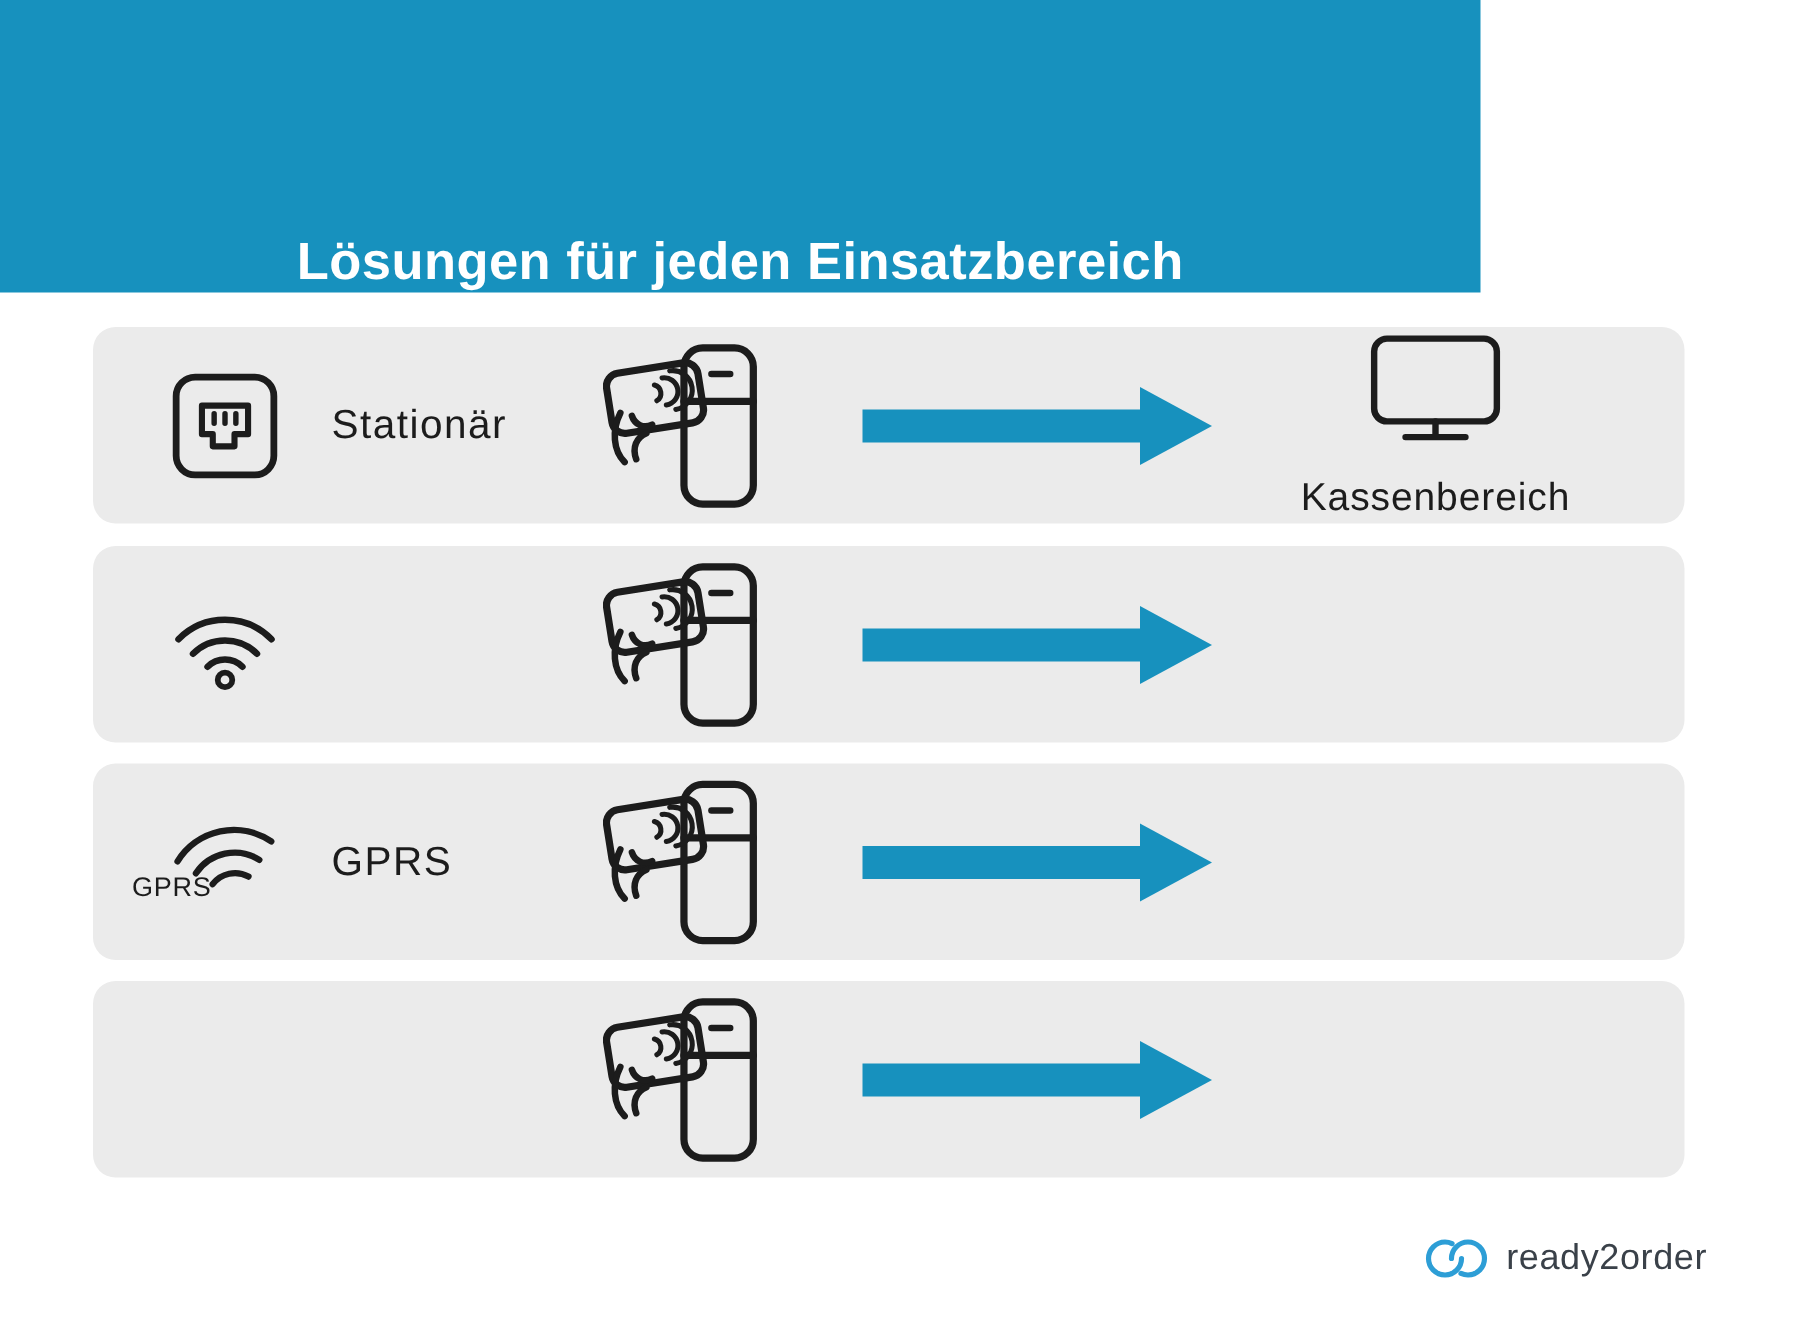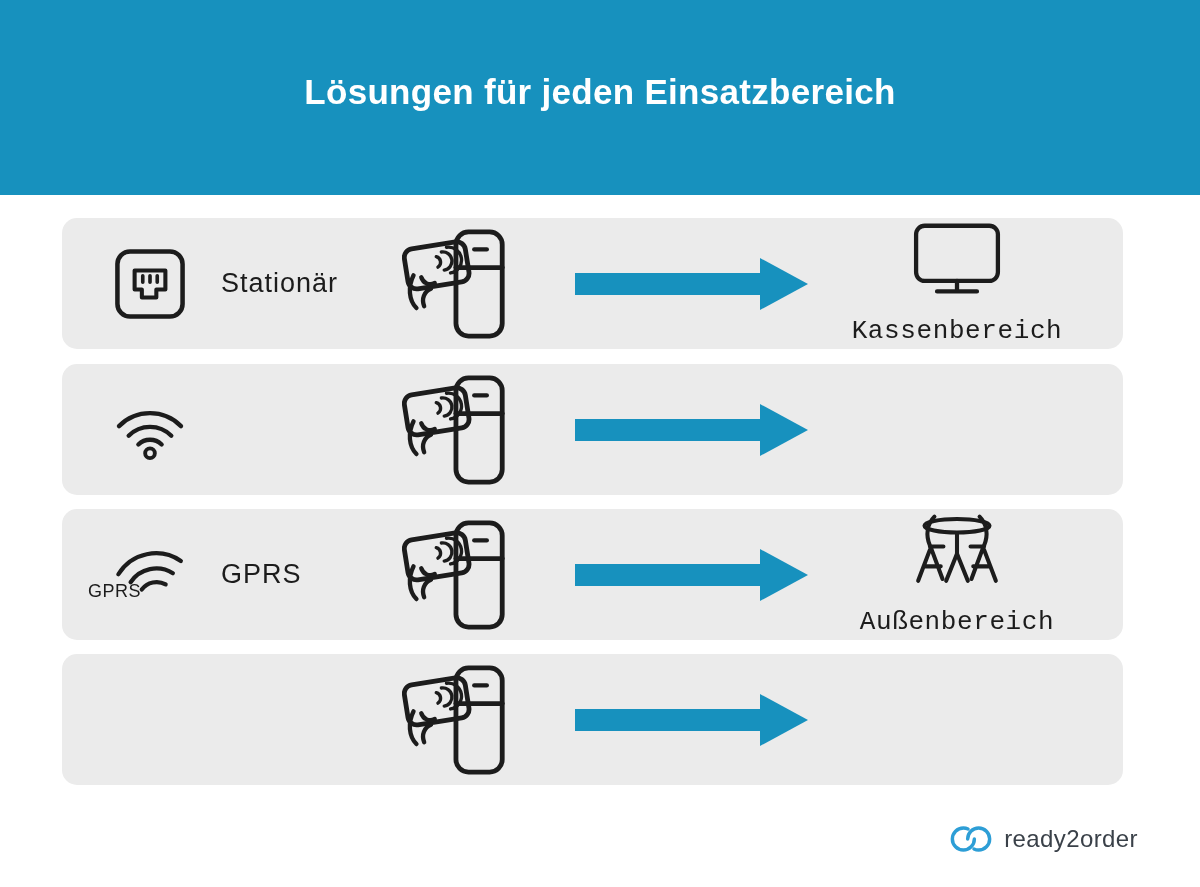--- a/index.html
+++ b/index.html
@@ -8,23 +8,23 @@
   }
   *{box-sizing:border-box; margin:0; padding:0;}
   html,body{width:1200px; height:887px;}
   body{
     position:relative; background:var(--page-bg,#fff);
     font-family:"Liberation Sans", sans-serif; color:var(--ink,#1c1c1c);
     overflow:hidden;
   }
   
   .header{
-    position:absolute; top:0; left:0; width:1200px; height:195px;
+    position:absolute; top:0; left:0; width:987px; height:195px;
     background:var(--header-bg,#1791BE);
-    display:flex; align-items:center; justify-content:center;
+    display:flex; align-items:flex-end; justify-content:center;
   }
   .header .title{
     color:var(--title-color,#fff); font-size:35px; font-weight:800;
     letter-spacing:0.3px; margin-top:-12px;
   }
   
   .row{
     position:absolute; left:62px; width:1061px; height:131px;
     background:var(--row-bg,#EBEBEB); border-radius:15px;
   }
@@ -56,21 +56,21 @@
   .arrow .shaft{width:185px; height:22px; background:var(--arrow,#1791BE);}
   .arrow .head{
     width:0; height:0;
     border-left:48px solid var(--arrow,#1791BE);
     border-top:26px solid transparent; border-bottom:26px solid transparent;
   }
   .dest{
     position:absolute; left:745px; top:0; bottom:0; width:300px;
     display:flex; flex-direction:column; align-items:center; justify-content:center;
   }
-  .dest-label{font-size:26px; letter-spacing:0.6px; margin-top:17px;font-family:Liberation Mono, monospace;}
+  .dest-label{font-size:26px; letter-spacing:0.6px; margin-top:17px;}
   
   svg.line{color:var(--ink,#1c1c1c); display:block;}
   
   .logo{
     position:absolute; top:820px; right:62px; height:38px;
     display:flex; align-items:center; gap:11px;
   }
   .logo-text{font-size:24px; color:var(--logo-text-color,#3A4149); letter-spacing:0.4px;}
   .logo-mark{color:var(--logo-blue,#2D9ED6);}
 </style>
@@ -169,34 +169,20 @@
   <div class="conn-label">GPRS</div>
   <div class="device-icon">
     <svg class="line" width="106" height="114">
         <use href="#icon-terminal"></use>
       </svg>
   </div>
   <div class="arrow">
     <div class="shaft"></div>
     <div class="head"></div>
   </div>
-  <div class="dest">
-    <svg class="line" width="112" height="78" viewBox="0 0 124 86">
-      <g fill="none" stroke="currentColor" stroke-width="4.5" stroke-linejoin="round" stroke-linecap="round">
-        <ellipse cx="62" cy="15" rx="36" ry="7.5"></ellipse>
-        <path d="M62,23 V48"></path>
-        <path d="M62,46 L50,76 M62,46 L74,76"></path>
-        <path d="M37,5 C29,13 27,25 32,37"></path>
-        <path d="M19,76 L33,39 M33,39 L46,74 M32,38 H47 M25,60 H44"></path>
-        <path d="M87,5 C95,13 97,25 92,37"></path>
-        <path d="M105,76 L91,39 M91,39 L78,74 M77,38 H92 M80,60 H99"></path>
-      </g>
-    </svg>
-    <div class="dest-label">Außenbereich</div>
-  </div>
 </div>
 
 <div class="row r3">
   <div class="device-icon">
     <svg class="line" width="106" height="114">
         <use href="#icon-terminal"></use>
       </svg>
   </div>
   <div class="arrow">
     <div class="shaft"></div>

